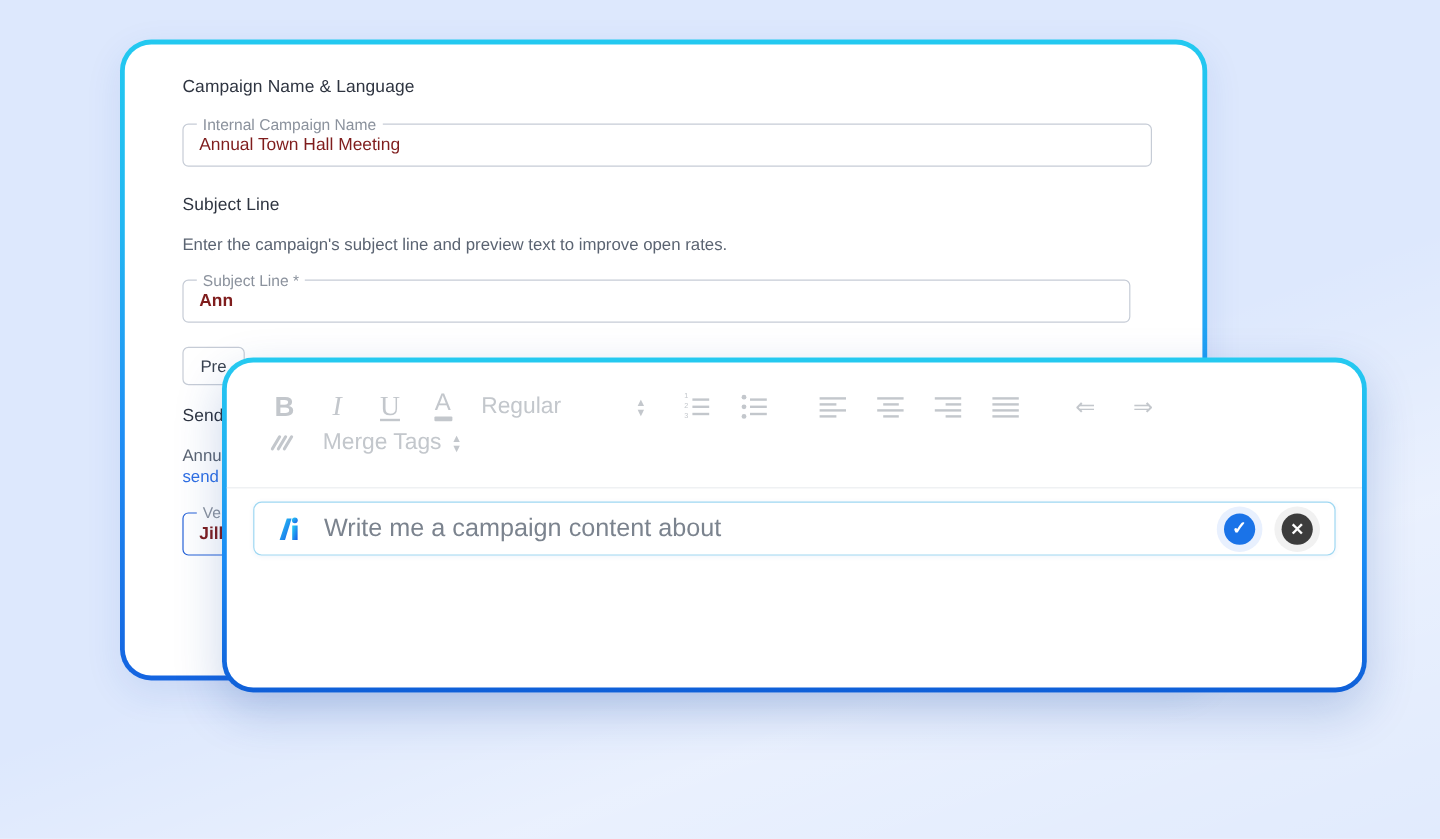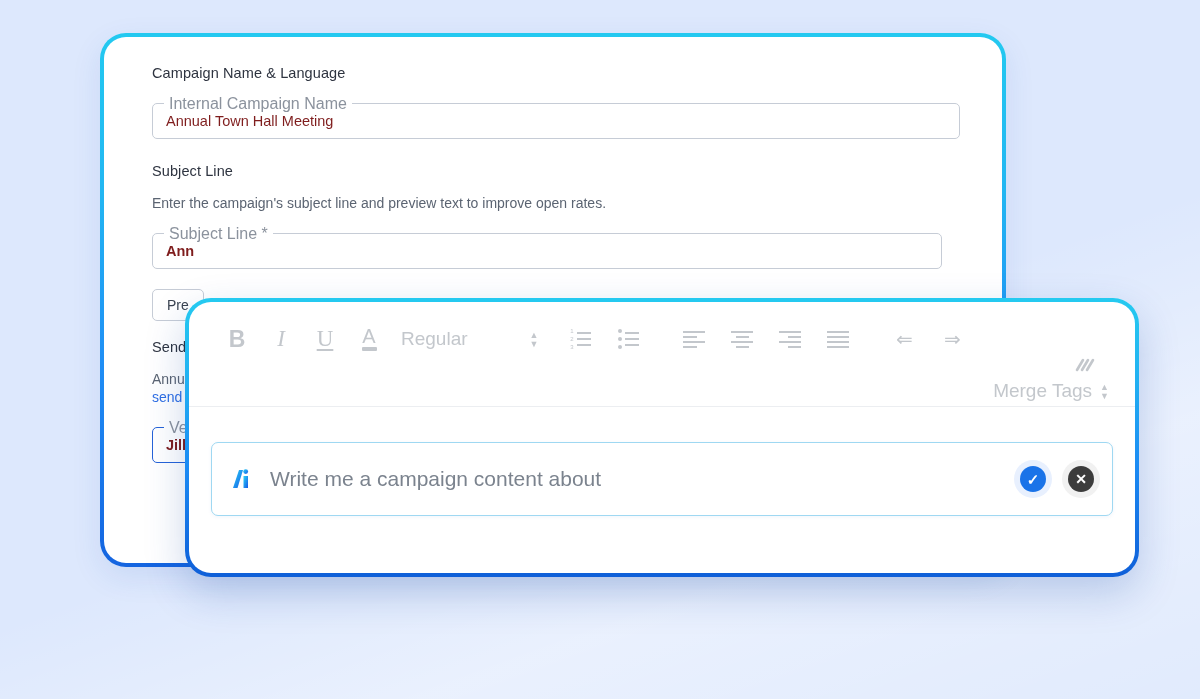--- a/index.html
+++ b/index.html
@@ -71,21 +71,21 @@
     display: flex;
     align-items: center;
   }
   .field.focused { border-color: #2663d8; }
   .field > .field-label {
     position: absolute;
     top: -7px;
     left: 11px;
     padding: 0 5px;
     background: #fff;
-    font-size: 16px;
+    font-size: 13px;
     color: #8b929d;
     line-height: 13px;
     white-space: nowrap;
   }
   .field > .field-value {
     padding: 0 13px;
     font-size: 14.5px;
     color: #7f1d1d;
     font-weight: 500;
     white-space: nowrap;
@@ -217,24 +217,23 @@
   .align-icon.left i:nth-child(4) { width: 62%; }
   .align-icon.center i:nth-child(2) { width: 62%; margin: 0 auto; }
   .align-icon.center i:nth-child(4) { width: 62%; margin: 0 auto; }
   .align-icon.right i:nth-child(2) { width: 62%; margin-left: auto; }
   .align-icon.right i:nth-child(4) { width: 62%; margin-left: auto; }
 
   .indent-icon { font-size: 20px; color: #c3c7cc; }
 
   .merge-row {
     display: flex;
-    align-items: flex-end;
+    align-items: flex-start;
     height: 38px;
     margin-top: -2px;
-    flex-direction: column;
   }
   .merge-tags-icon {
     width: 44px; height: 30px;
     display: flex; align-items: center; justify-content: center;
   }
   .merge-tags-icon svg { display: block; }
   .merge-label {
     font-size: 19px;
     color: #c3c7cc;
     margin-left: 10px;
@@ -251,29 +250,28 @@
     height: 1px;
     background: #eceef1;
   }
 
   
   .prompt-bar {
     position: absolute;
     left: 22px;
     right: 22px;
     top: 116px;
-    height: 74px;
+    height: 45px;
     border: 1px solid #9fd8f2;
     border-radius: 7px;
     background: #fff;
     display: flex;
     align-items: center;
     padding: 0 12px 0 14px;
     box-shadow: 0 1px 4px rgba(20,90,180,0.06);
-    margin-top: 24px;
   }
   .ai-logo { width: 30px; height: 30px; flex: 0 0 30px; }
   .prompt-text {
     margin-left: 14px;
     font-size: 21px;
     display: flex;
     align-items: baseline;
     gap: 9px;
     flex: 1;
     overflow: hidden;

